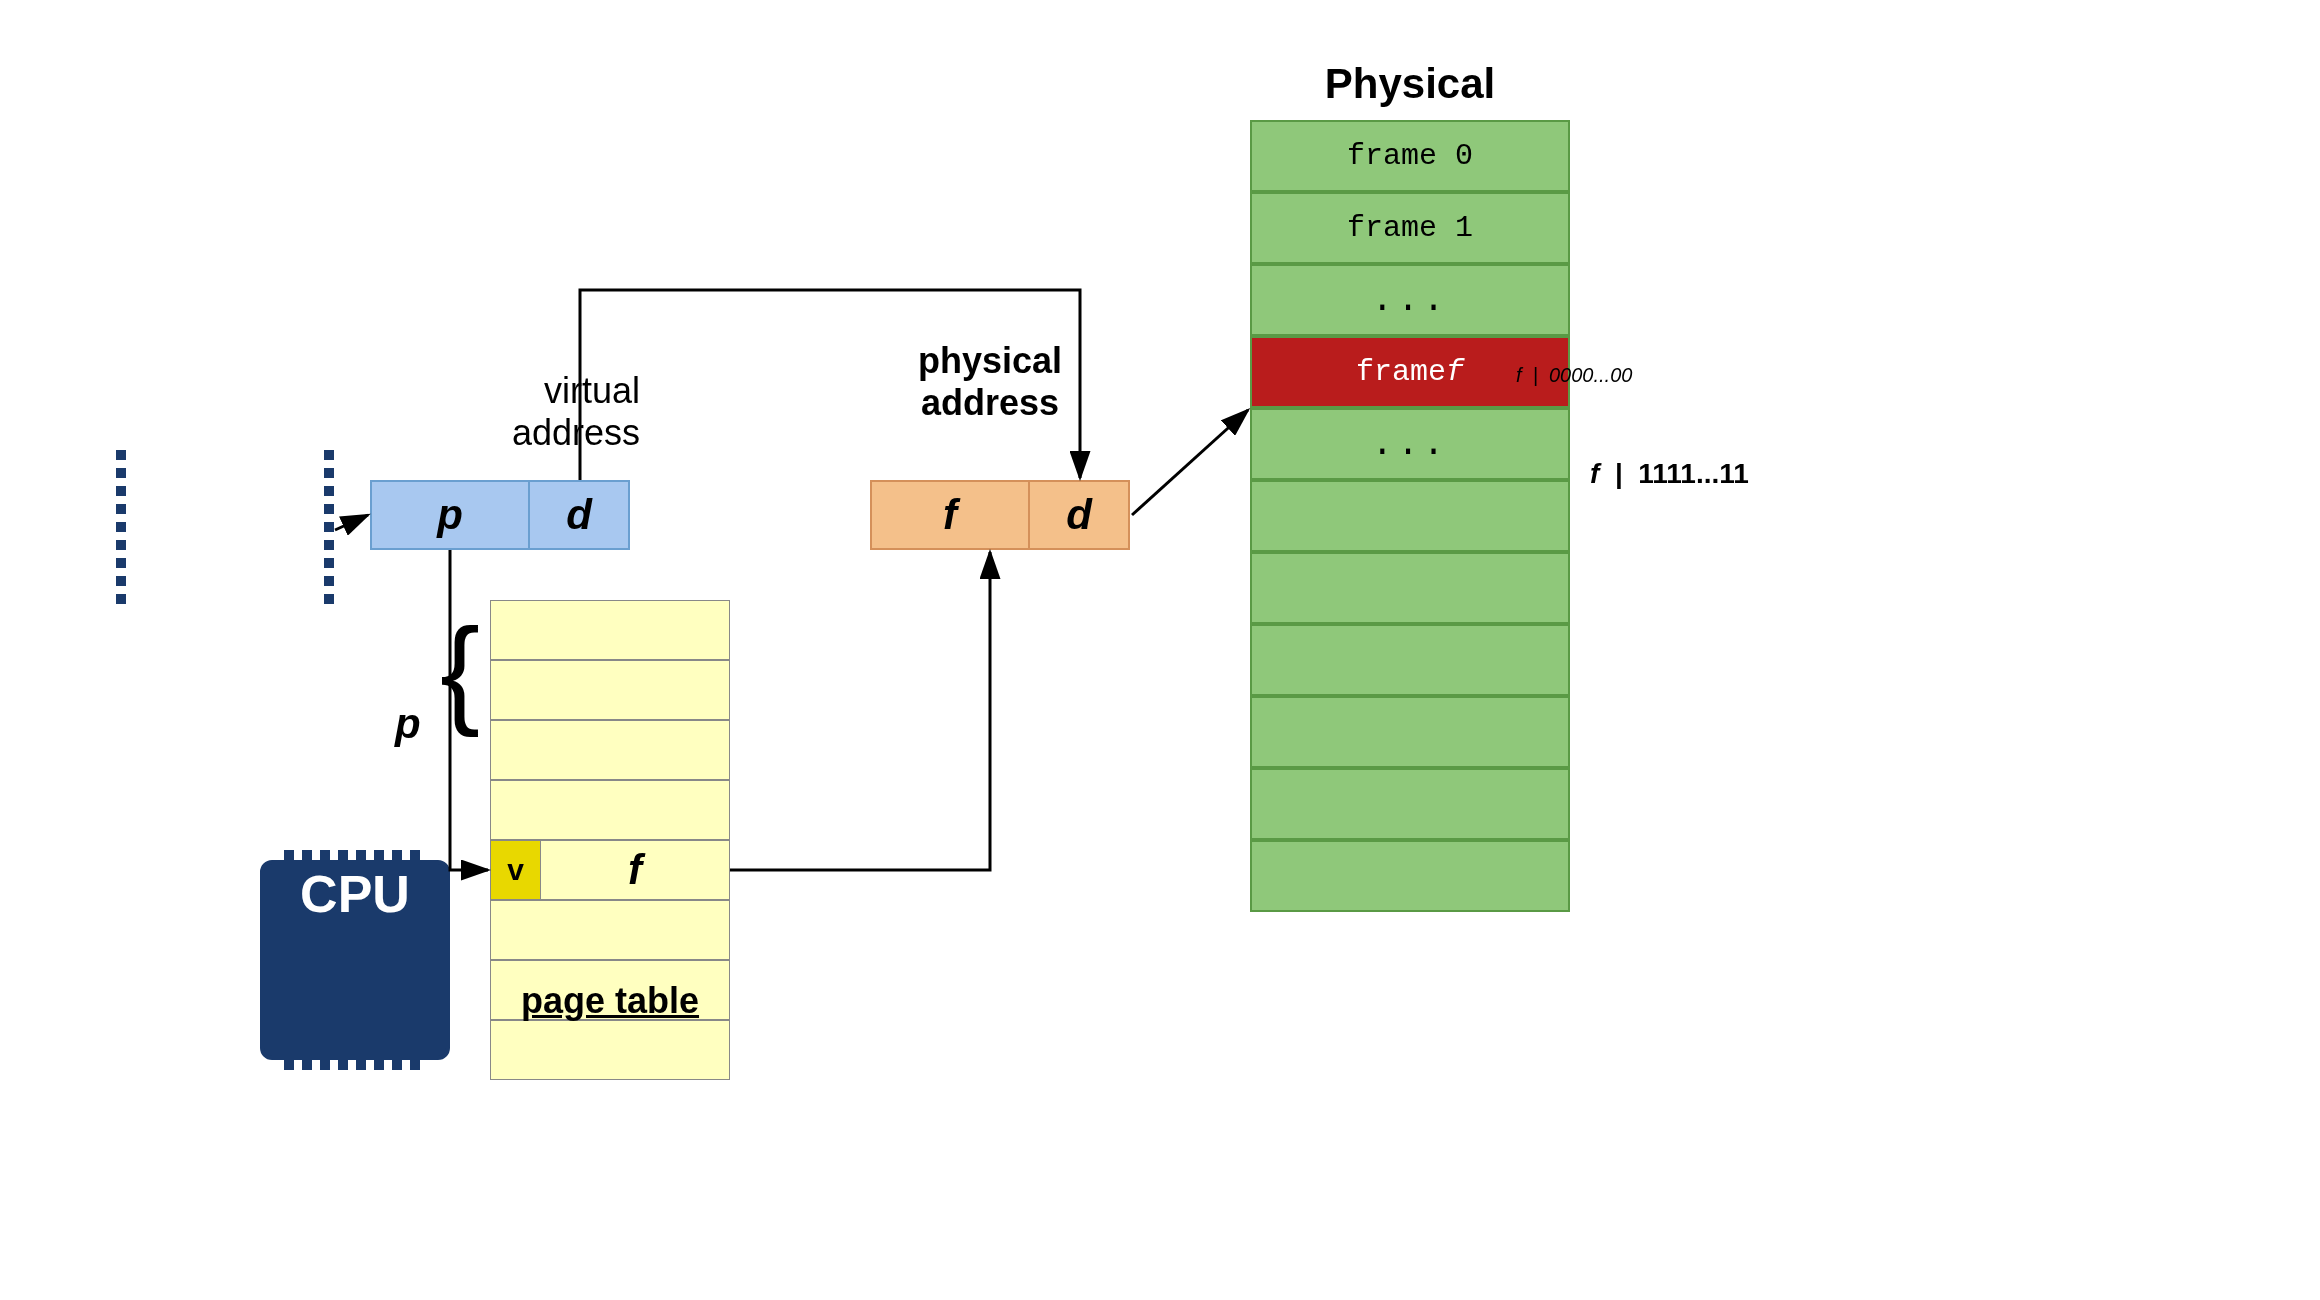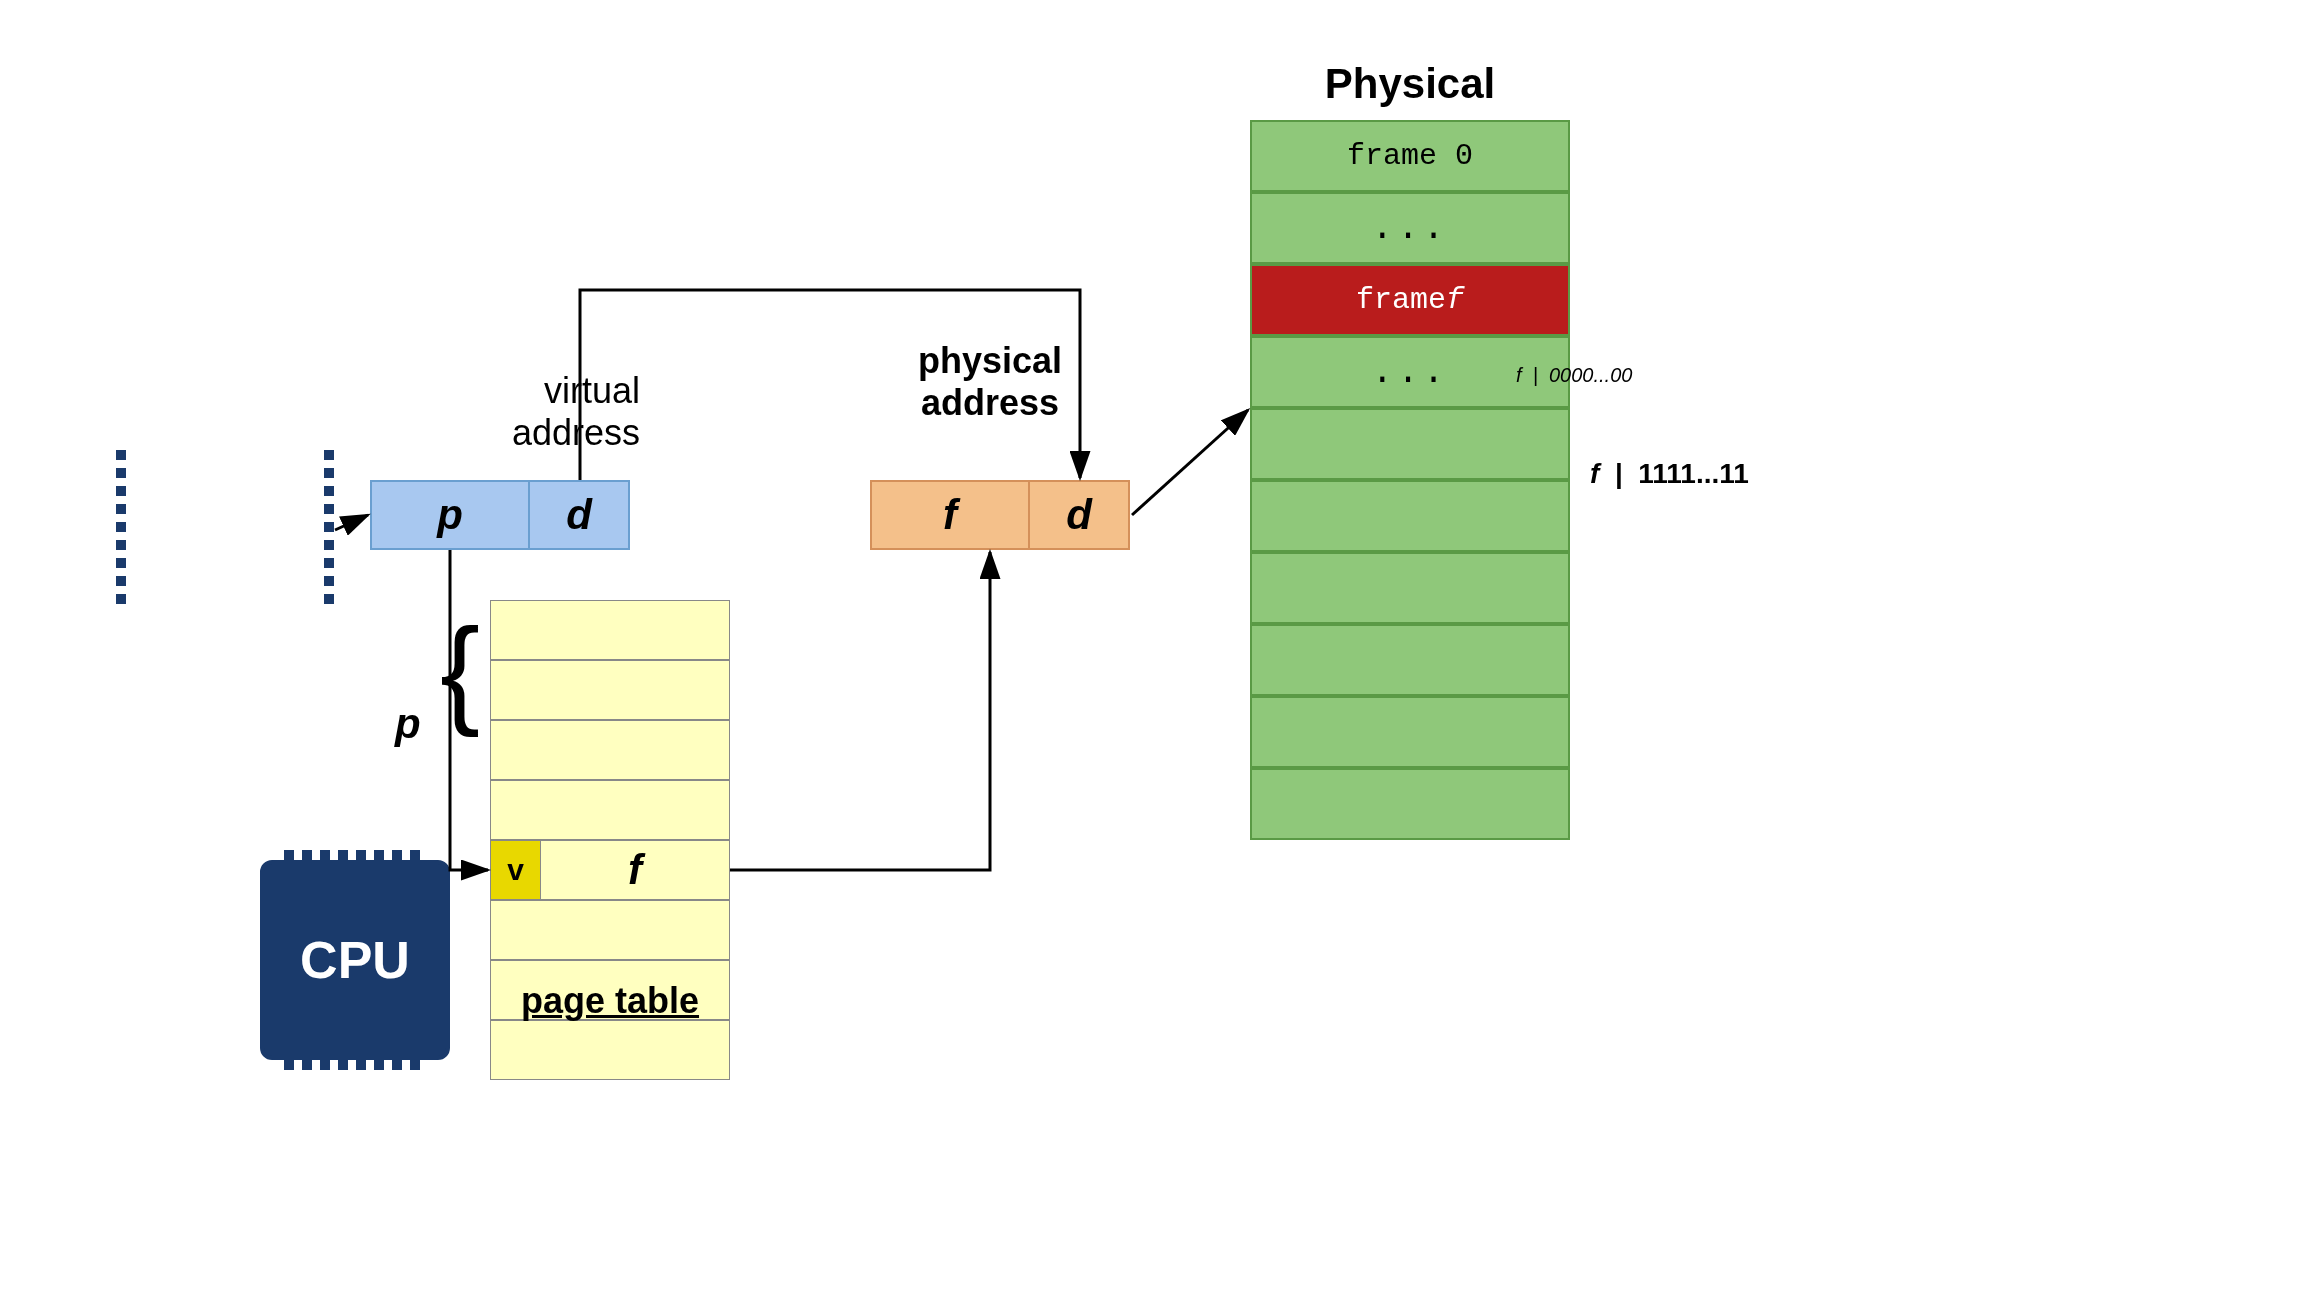--- a/index.html
+++ b/index.html
@@ -22,21 +22,21 @@
     
     .cpu-chip {
       position: absolute;
       left: 130px;
       top: 430px;
       width: 190px;
       height: 200px;
       background: #1a3a6b;
       border-radius: 12px;
       display: flex;
-      align-items: center;
+      align-items: flex-start;
       justify-content: center;
       border: 4px solid #1a3a6b;
     }
     .cpu-chip::before {
       content: '';
       position: absolute;
       top: -14px; left: 20px; right: 20px;
       height: 10px;
       background: repeating-linear-gradient(
         to right,
@@ -375,20 +375,21 @@
 
     <div class="page-table-row">
       <div class="pt-empty-cell"></div>
     </div>
   </div>
   <div class="page-table-label">page table</div>
 
   <div class="physical-memory-label">Physical memory</div>
   <div class="physical-memory-container">
     <div class="pm-row">frame 0</div>
+    <div class="pm-row">frame 1</div>
     <div class="pm-row ellipsis">...</div>
     <div class="pm-row frame-f">frame <em>f</em></div>
     <div class="pm-row ellipsis">...</div>
     <div class="pm-row"></div>
     <div class="pm-row"></div>
     <div class="pm-row"></div>
     <div class="pm-row"></div>
     <div class="pm-row"></div>
     <div class="pm-row"></div>
   </div>

